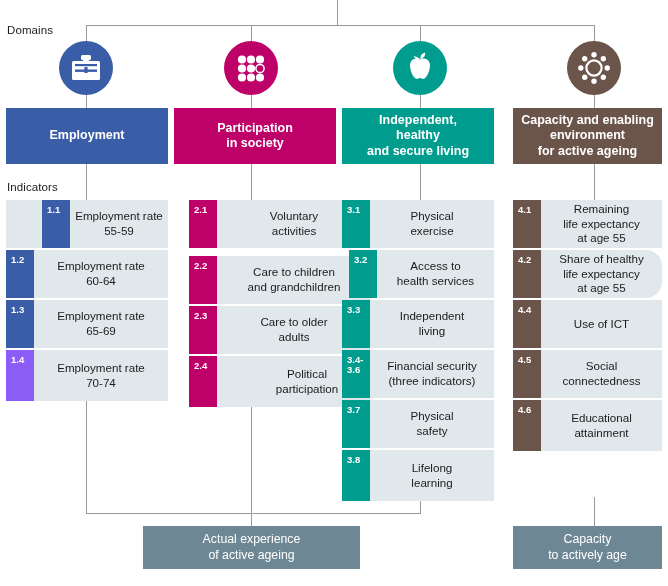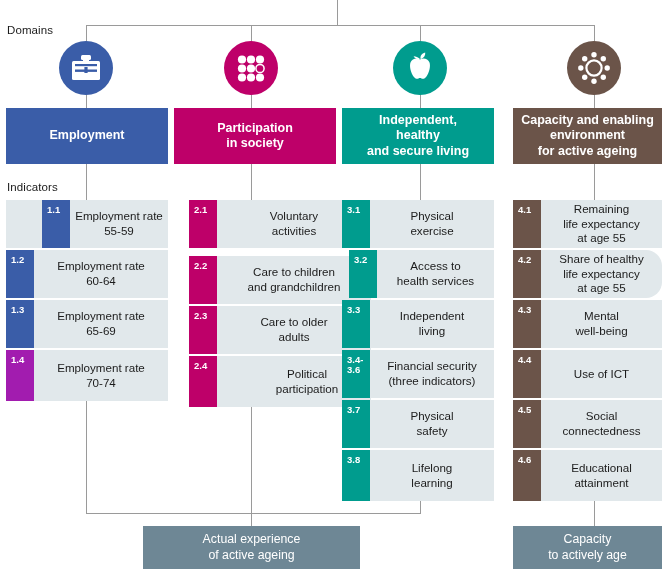--- a/index.html
+++ b/index.html
@@ -235,21 +235,21 @@
       <div class="row-num" style="background:#3a5da8;">1.2</div>
       <div class="row-text" style="white-space:pre-line;">Employment rate
 60-64</div>
     </div>
     <div class="row" style="height:48px;">
       <div class="row-num" style="background:#3a5da8;">1.3</div>
       <div class="row-text" style="white-space:pre-line;">Employment rate
 65-69</div>
     </div>
     <div class="row" style="height:51px;">
-      <div class="row-num" style="background:#a21caf;">1.4</div>
+      <div class="row-num" style="background:#8b5cf6;">1.4</div>
       <div class="row-text" style="white-space:pre-line;">Employment rate
 70-74</div>
     </div>
   </div>
 
   <div class="col" style="left:174px; width:182px;padding-left:15px;">
     <div class="row" style="height:48px;">
       <div class="row-num" style="background:#be0069;">2.1</div>
       <div class="row-text" style="white-space:pre-line;">Voluntary
 activities</div>
@@ -312,25 +312,20 @@
 life expectancy
 at age 55</div>
     </div>
     <div class="row" style="height:48px;border-radius:16px;">
       <div class="row-num" style="background:#6b5449;">4.2</div>
       <div class="row-text" style="white-space:pre-line;">Share of healthy
 life expectancy
 at age 55</div>
     </div>
     <div class="row" style="height:48px;">
-      <div class="row-num" style="background:#6b5449;">4.3</div>
-      <div class="row-text" style="white-space:pre-line;">Mental
-well-being</div>
-    </div>
-    <div class="row" style="height:48px;">
       <div class="row-num" style="background:#6b5449;">4.4</div>
       <div class="row-text" style="white-space:pre-line;">Use of ICT</div>
     </div>
     <div class="row" style="height:48px;">
       <div class="row-num" style="background:#6b5449;">4.5</div>
       <div class="row-text" style="white-space:pre-line;">Social
 connectedness</div>
     </div>
     <div class="row" style="height:51px;">
       <div class="row-num" style="background:#6b5449;">4.6</div>

